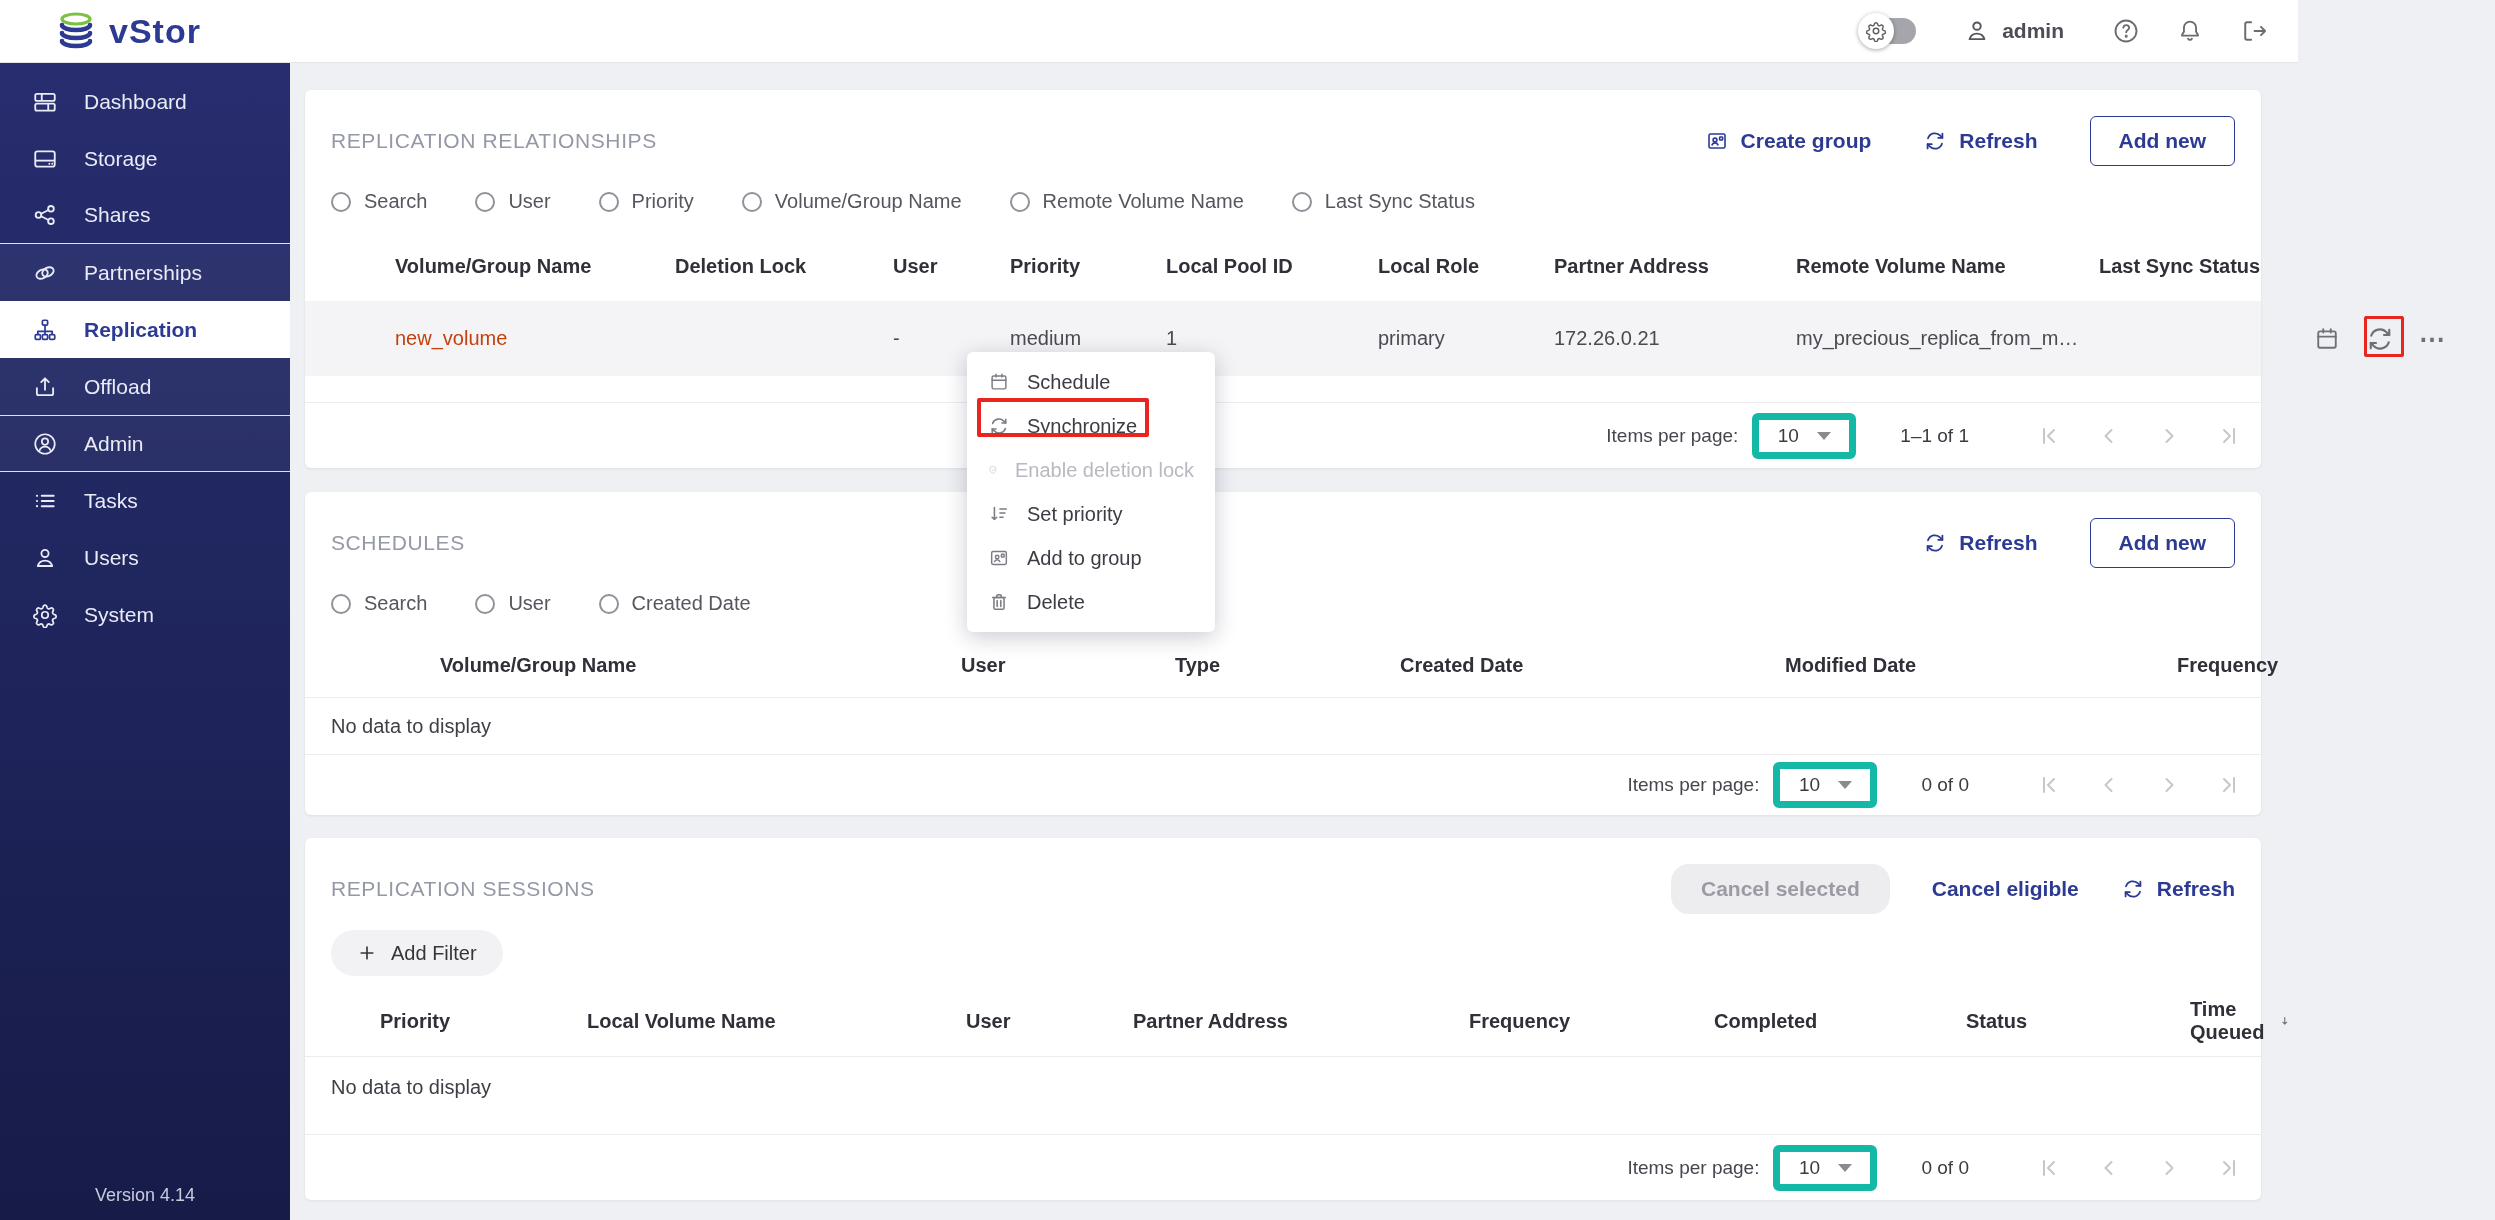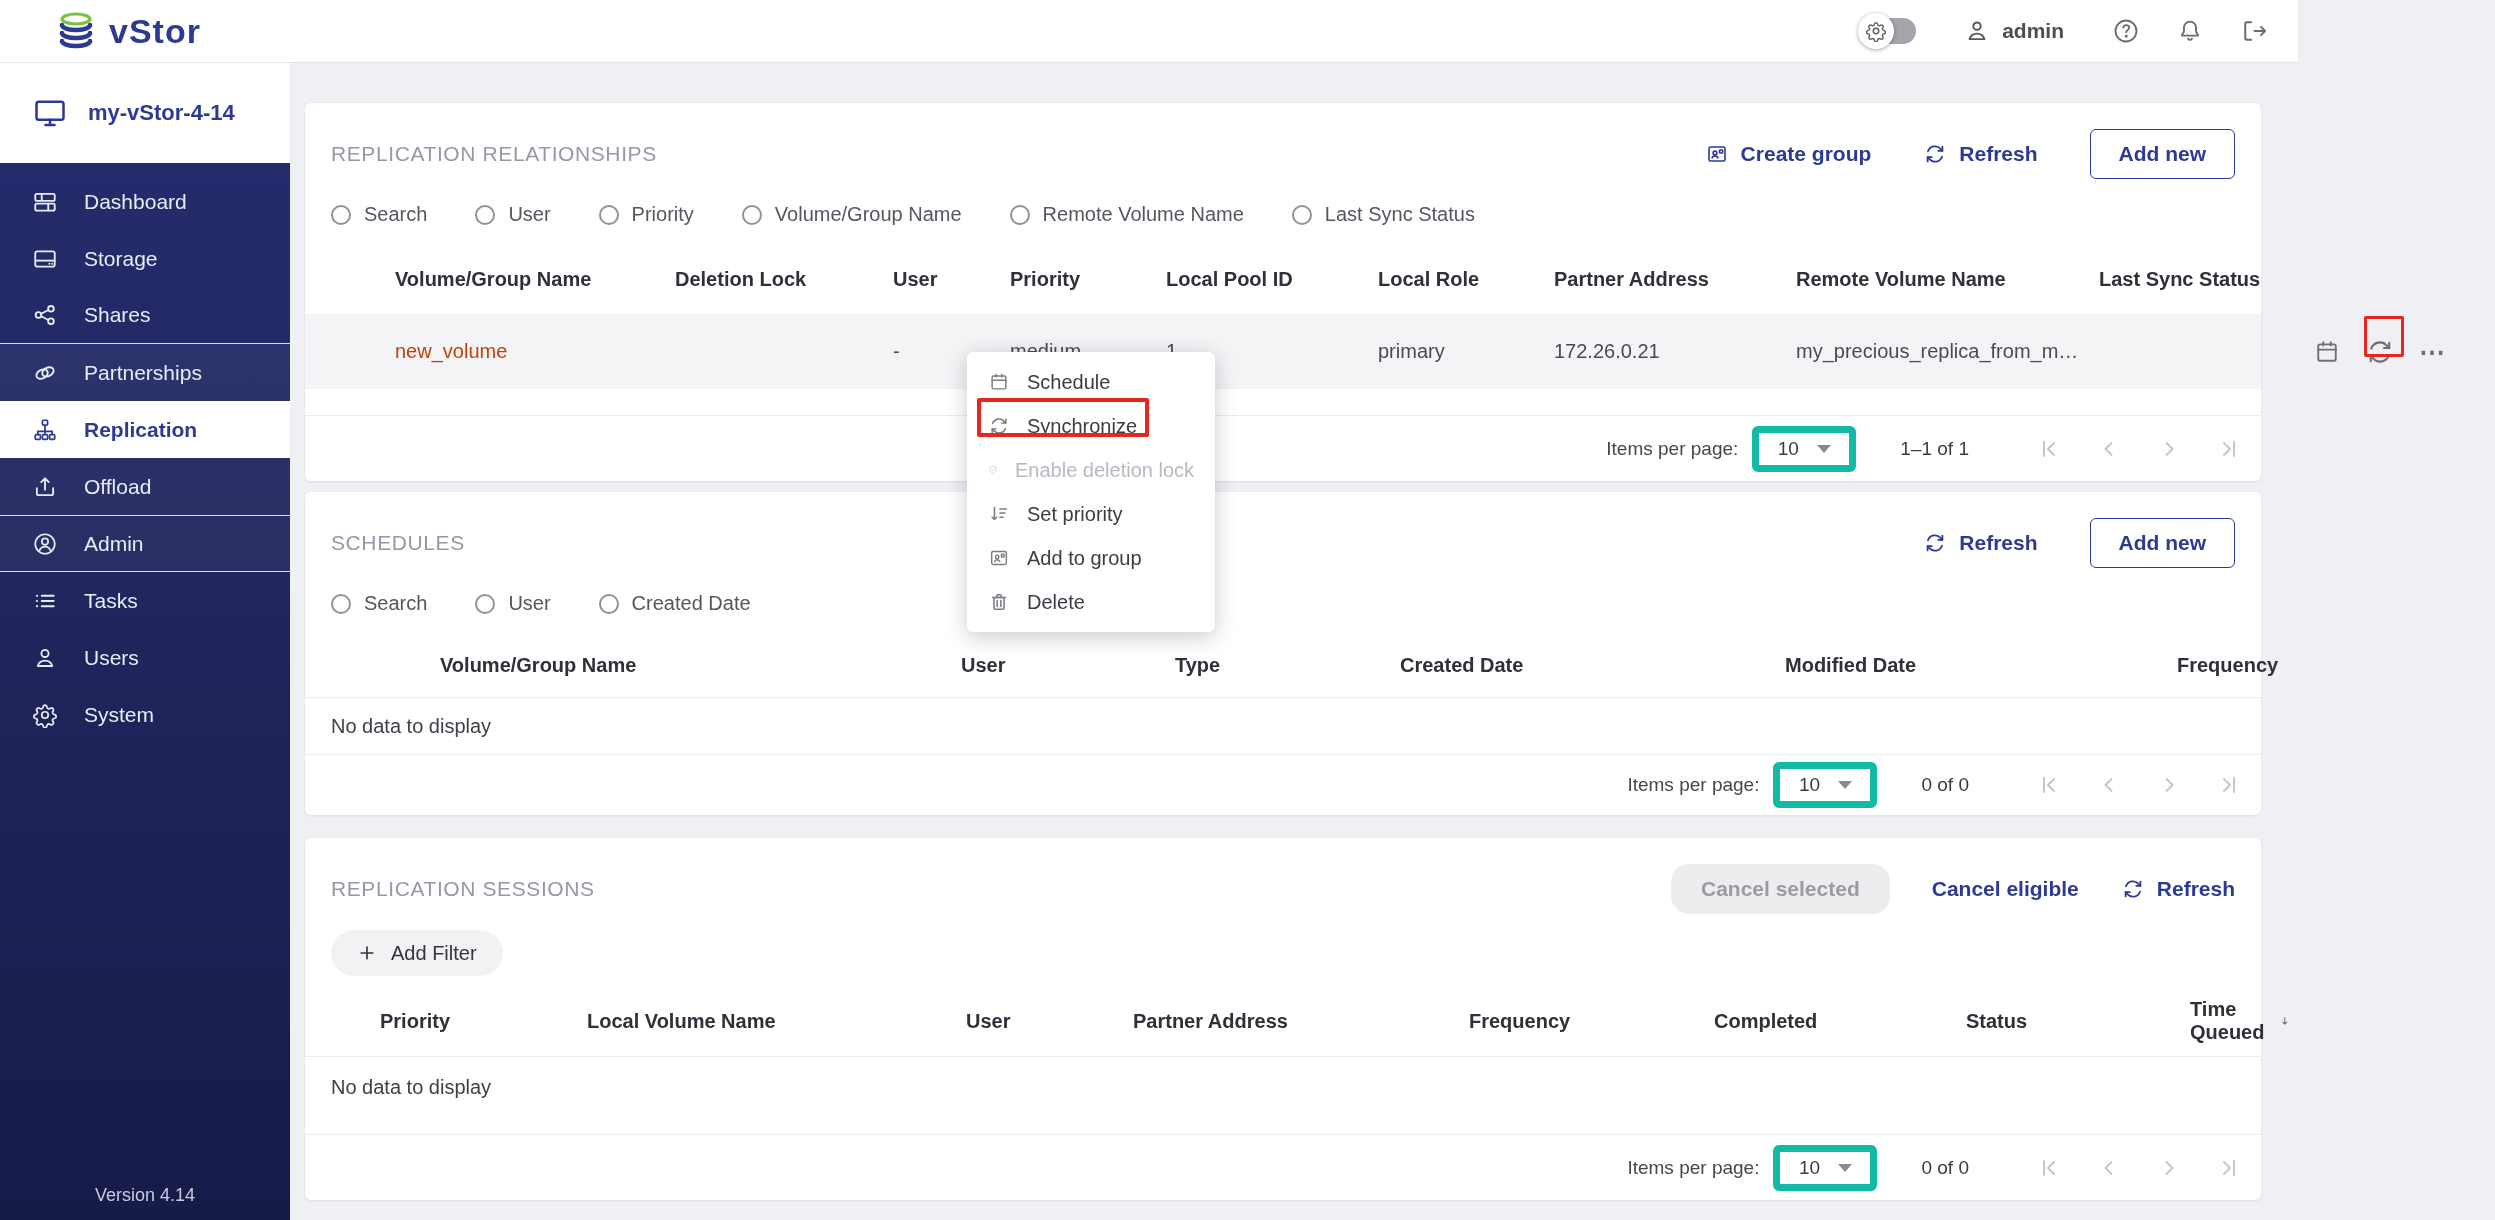--- a/index.html
+++ b/index.html
@@ -57,21 +57,21 @@
     font-size:21px; font-weight:700; padding:13px 26px; cursor:pointer;
   }
   .version{ margin-top:12px; color:#c8cbde; font-size:18px; }
 
   
   .main{ position:absolute; top:63px; left:290px; right:0; bottom:0; }
   .card{
     position:absolute; left:15px; right:37px; background:#fff; border-radius:6px;
     box-shadow:0 1px 3px rgba(25,30,70,0.08); display:flex; flex-direction:column;
   }
-  .card1{ top:40px; height:378px; }
+  .card1{ top:27px; height:378px; }
   .card2{ top:429px; height:323px; }
   .card3{ top:775px; height:362px; }
 
   .card-head{ display:flex; align-items:center; padding:26px 26px 8px 26px; }
   .card-title{ font-size:21px; font-weight:400; color:#9598a5; letter-spacing:.6px; }
   .head-actions{ margin-left:auto; display:flex; align-items:center; gap:52px; }
   .link-btn{ display:flex; align-items:center; gap:12px; color:#2c3a94; font-size:21px; font-weight:700; cursor:pointer; }
   .outline-btn{
     background:#fff; border:1.5px solid #2c3a94; border-radius:6px; color:#2c3a94;
     font-family:inherit; font-size:21px; font-weight:700; padding:12px 28px; cursor:pointer;
@@ -184,29 +184,20 @@
       <span class="tb-icon">
         <svg width="28" height="28" viewBox="0 0 24 24" fill="none" stroke="currentColor" stroke-width="1.7" stroke-linecap="round" stroke-linejoin="round">
           <path d="M9.5 4.5H6A1.5 1.5 0 0 0 4.5 6v12A1.5 1.5 0 0 0 6 19.5h3.5"></path>
             <path d="M12.5 12h9M18 8.5l3.5 3.5L18 15.5"></path>
         </svg>
       </span>
     </div>
   </header>
 
   <aside class="sidebar">
-    <div class="server-block">
-      <span>
-        <svg width="36" height="36" viewBox="0 0 24 24" fill="none" stroke="#2c3a94" stroke-width="1.7" stroke-linecap="round" stroke-linejoin="round">
-          <rect x="3" y="4.5" width="18" height="12" rx="1.5"></rect>
-            <path d="M9 20h6M12 16.5V20"></path>
-        </svg>
-      </span>
-      <span>my-vStor-4-14</span>
-    </div>
     <nav class="nav">
       <div class="nav-item">
         <span class="nav-icon">
           <svg width="26" height="26" viewBox="0 0 24 24" fill="none" stroke="currentColor" stroke-width="1.7" stroke-linejoin="round">
             <rect x="3" y="4.5" width="18" height="6.5" rx="1.5"></rect>
               <rect x="3" y="13.5" width="18" height="6.5" rx="1.5"></rect>
               <path d="M9 4.5V11M15 13.5V20"></path>
           </svg>
         </span>
         <span class="nav-label">Dashboard</span>

